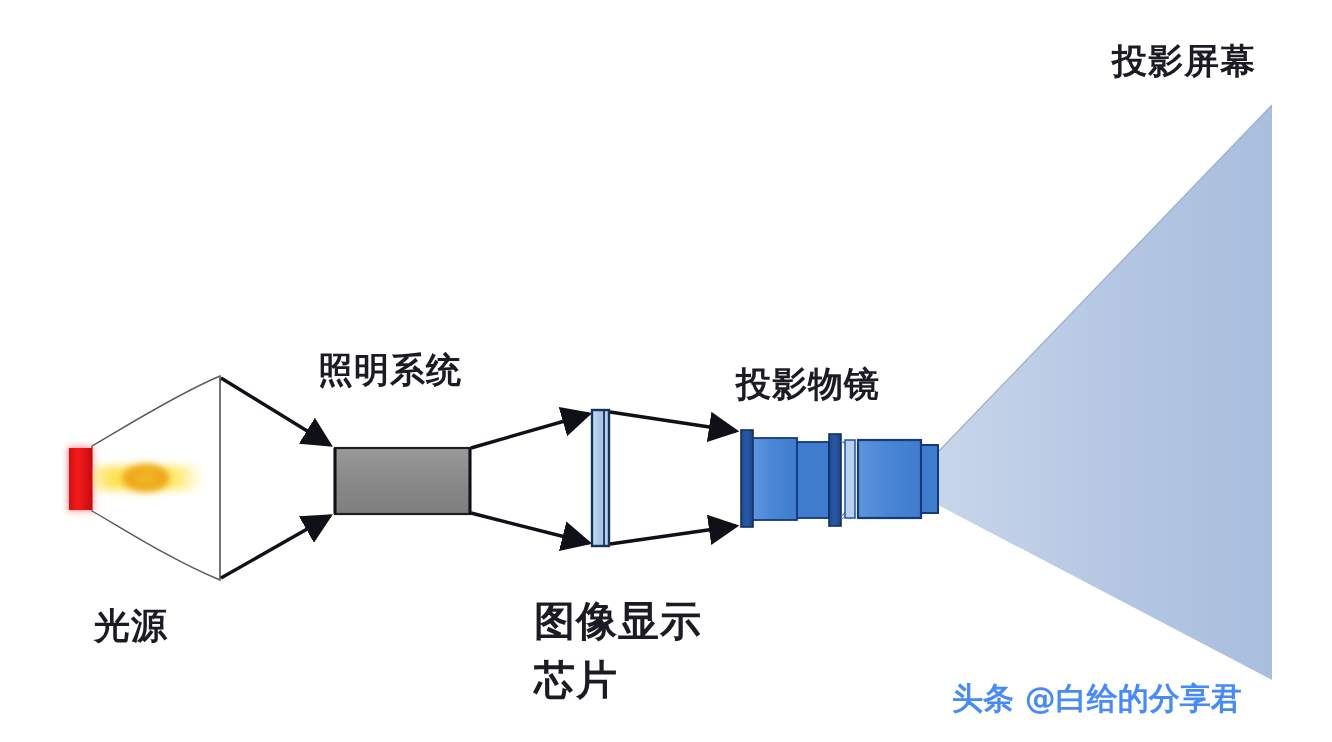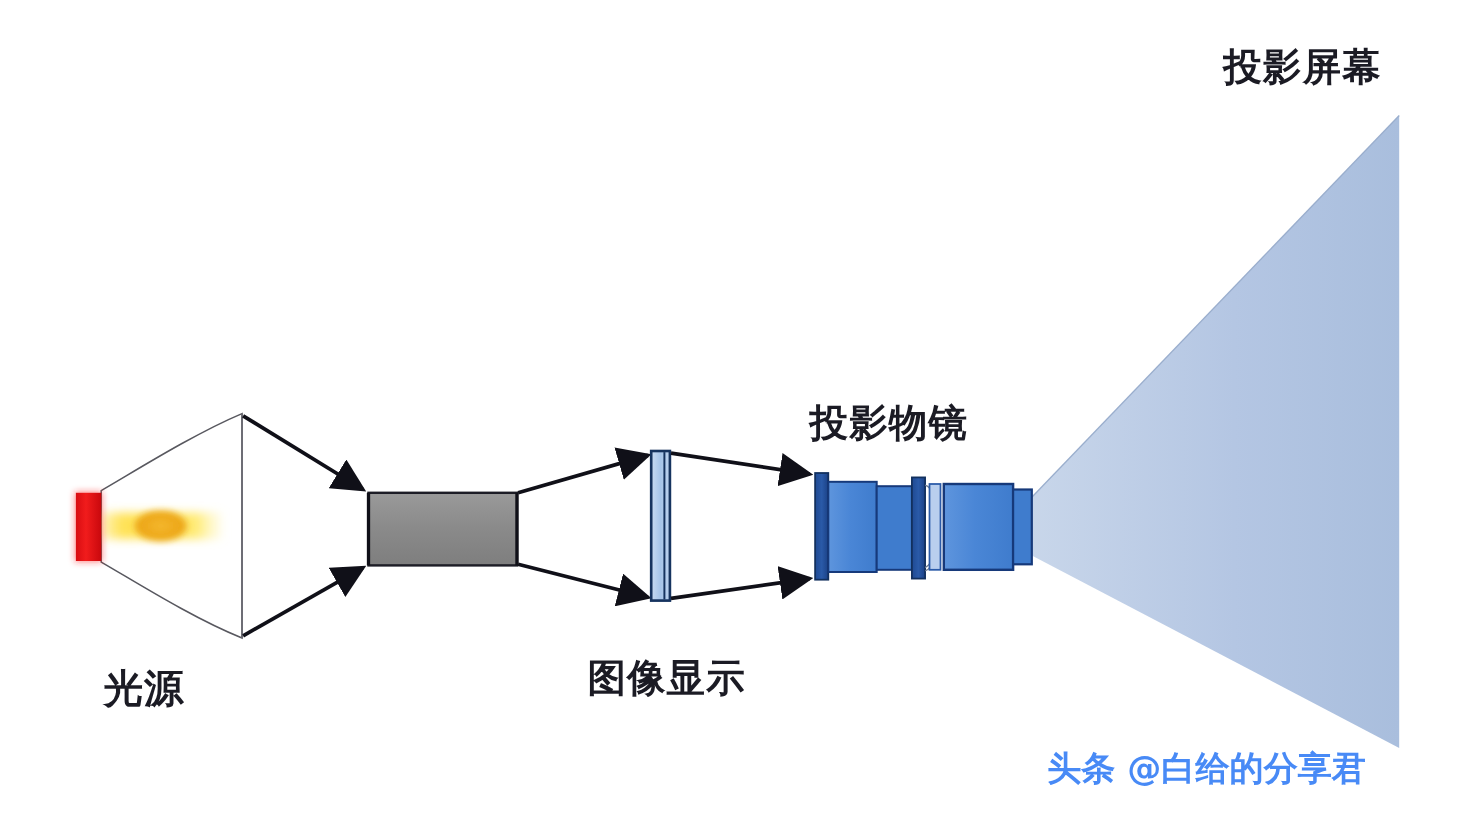--- a/index.html
+++ b/index.html
@@ -29,21 +29,21 @@
     color: #1b1b24;
     font-weight: bold;
     letter-spacing: 1px;
     white-space: nowrap;
     font-family: "DejaVu Sans", "Liberation Sans", sans-serif;
   }
   #label-screen   { left: 1112px; top: 38px;  font-size: 35px; }
   #label-illum    { left: 318px;  top: 347px; font-size: 35px; }
   #label-lens     { left: 736px;  top: 361px; font-size: 35px; }
   #label-source   { left: 94px;   top: 602px; font-size: 36px; }
-  #label-chip     { left: 534px;  top: 592px; font-size: 35px; line-height: 1.45; }
+  #label-chip     { left: 534px;  top: 592px; font-size: 41px; line-height: 1.45; }
   #label-chip span { display: block; }
   #watermark {
     position: absolute;
     left: 952px;
     top: 678px;
     font-size: 31px;
     font-weight: bold;
     color: #3b82f6;
     white-space: nowrap;
     opacity: 0.93;
@@ -172,24 +172,26 @@
       <rect x="845" y="440" width="10" height="78" fill="#b9cfee" stroke="#2a5aa8" stroke-width="1.6"></rect>
 
       <rect x="858" y="440" width="63" height="78" fill="url(#gradLensFace)" stroke="#16397a" stroke-width="2.2"></rect>
 
       <rect x="921" y="445" width="17" height="68" fill="#3f7ccd" stroke="#16397a" stroke-width="2"></rect>
     </g>
   </svg>
 
   <div class="lbl" id="label-screen">投影屏幕</div>
 
+  <div class="lbl" id="label-illum">照明系统</div>
 
   <div class="lbl" id="label-lens">投影物镜</div>
 
   <div class="lbl" id="label-source">光源</div>
 
   <div class="lbl" id="label-chip">
     <span>图像显示</span>
+    <span>芯片</span>
   </div>
 
   <div id="watermark">头条 @白给的分享君</div>
 
 </div>
 
 </body></html>

